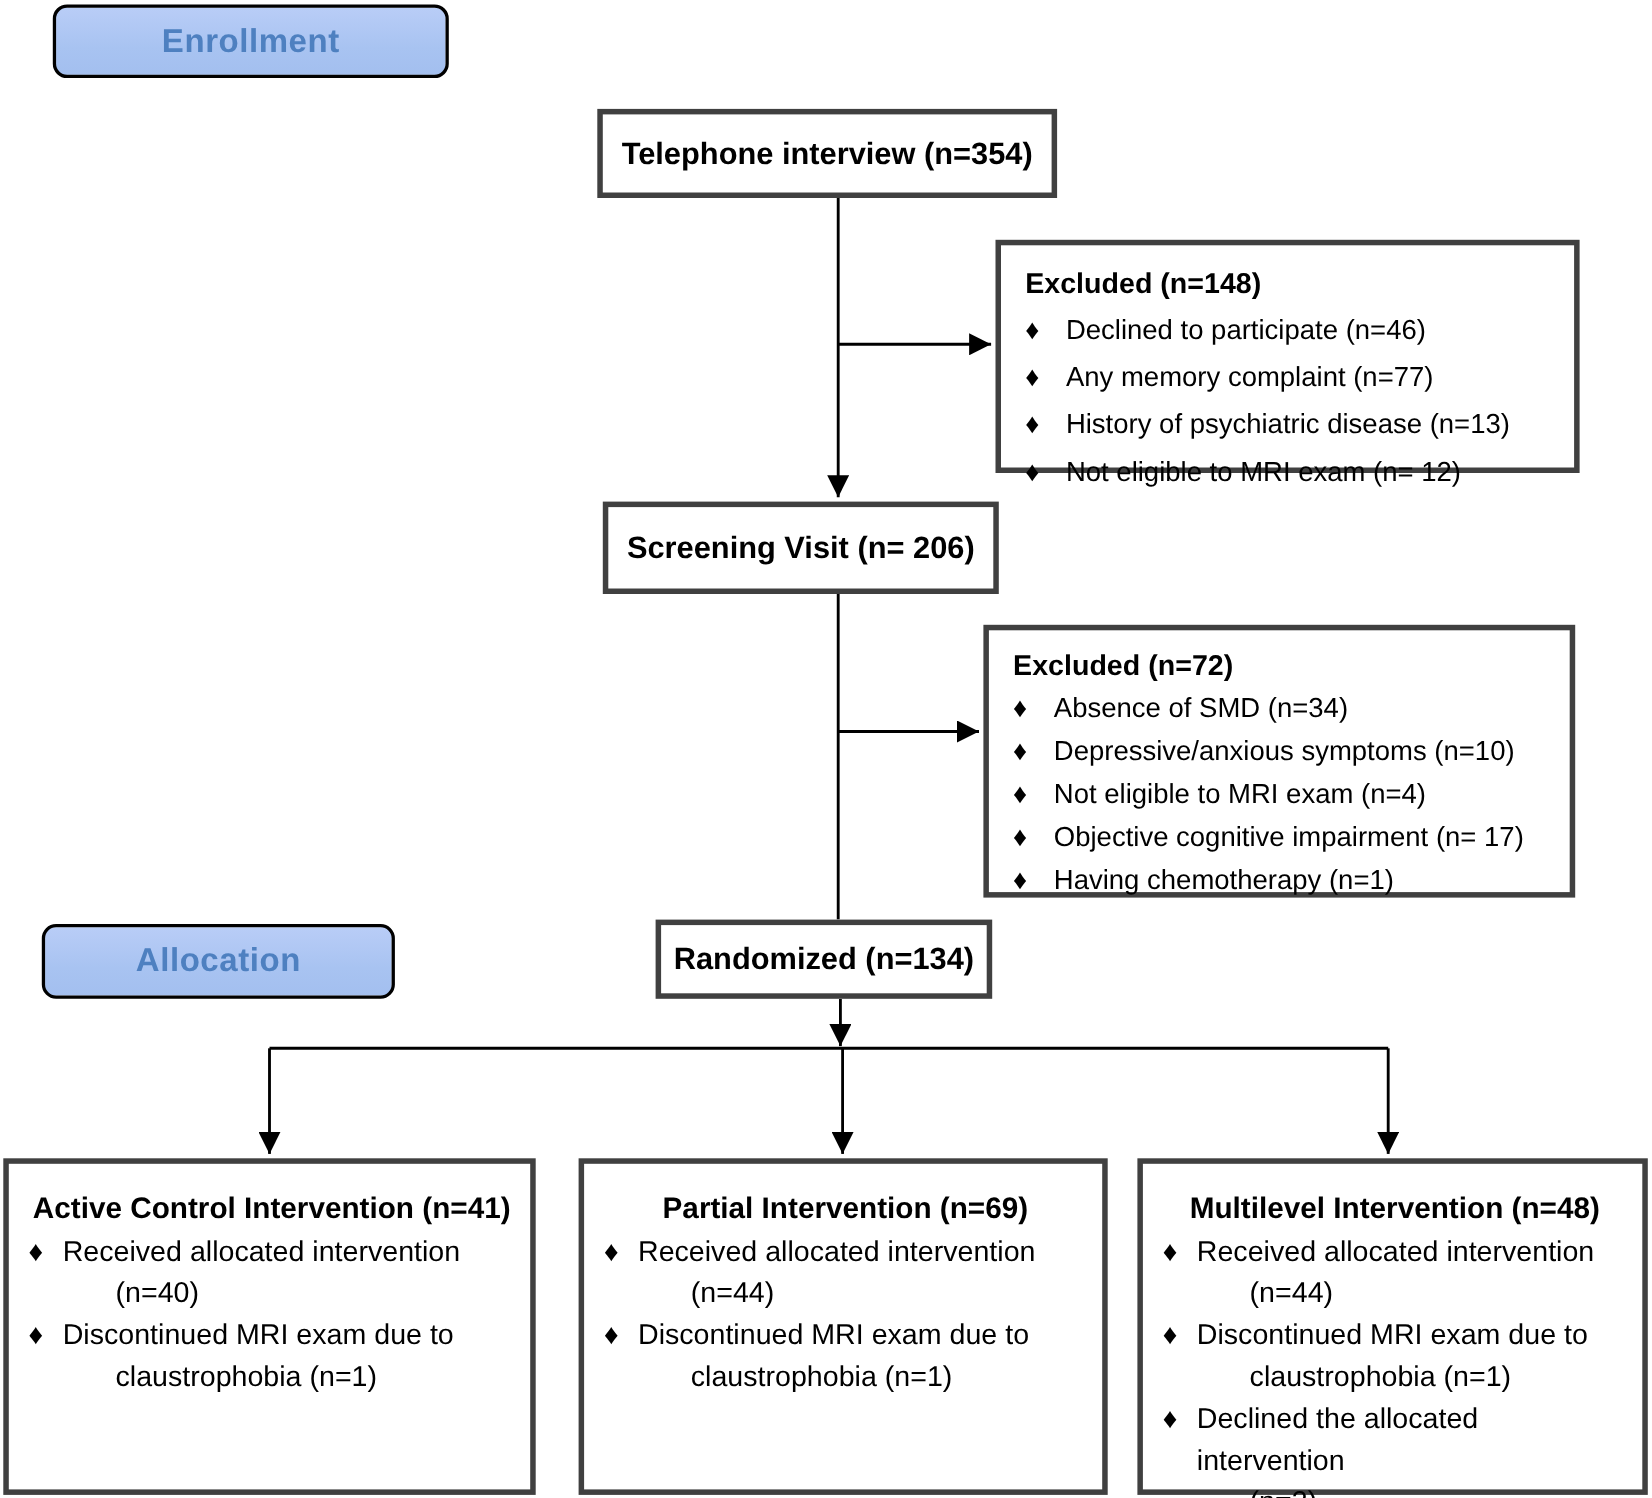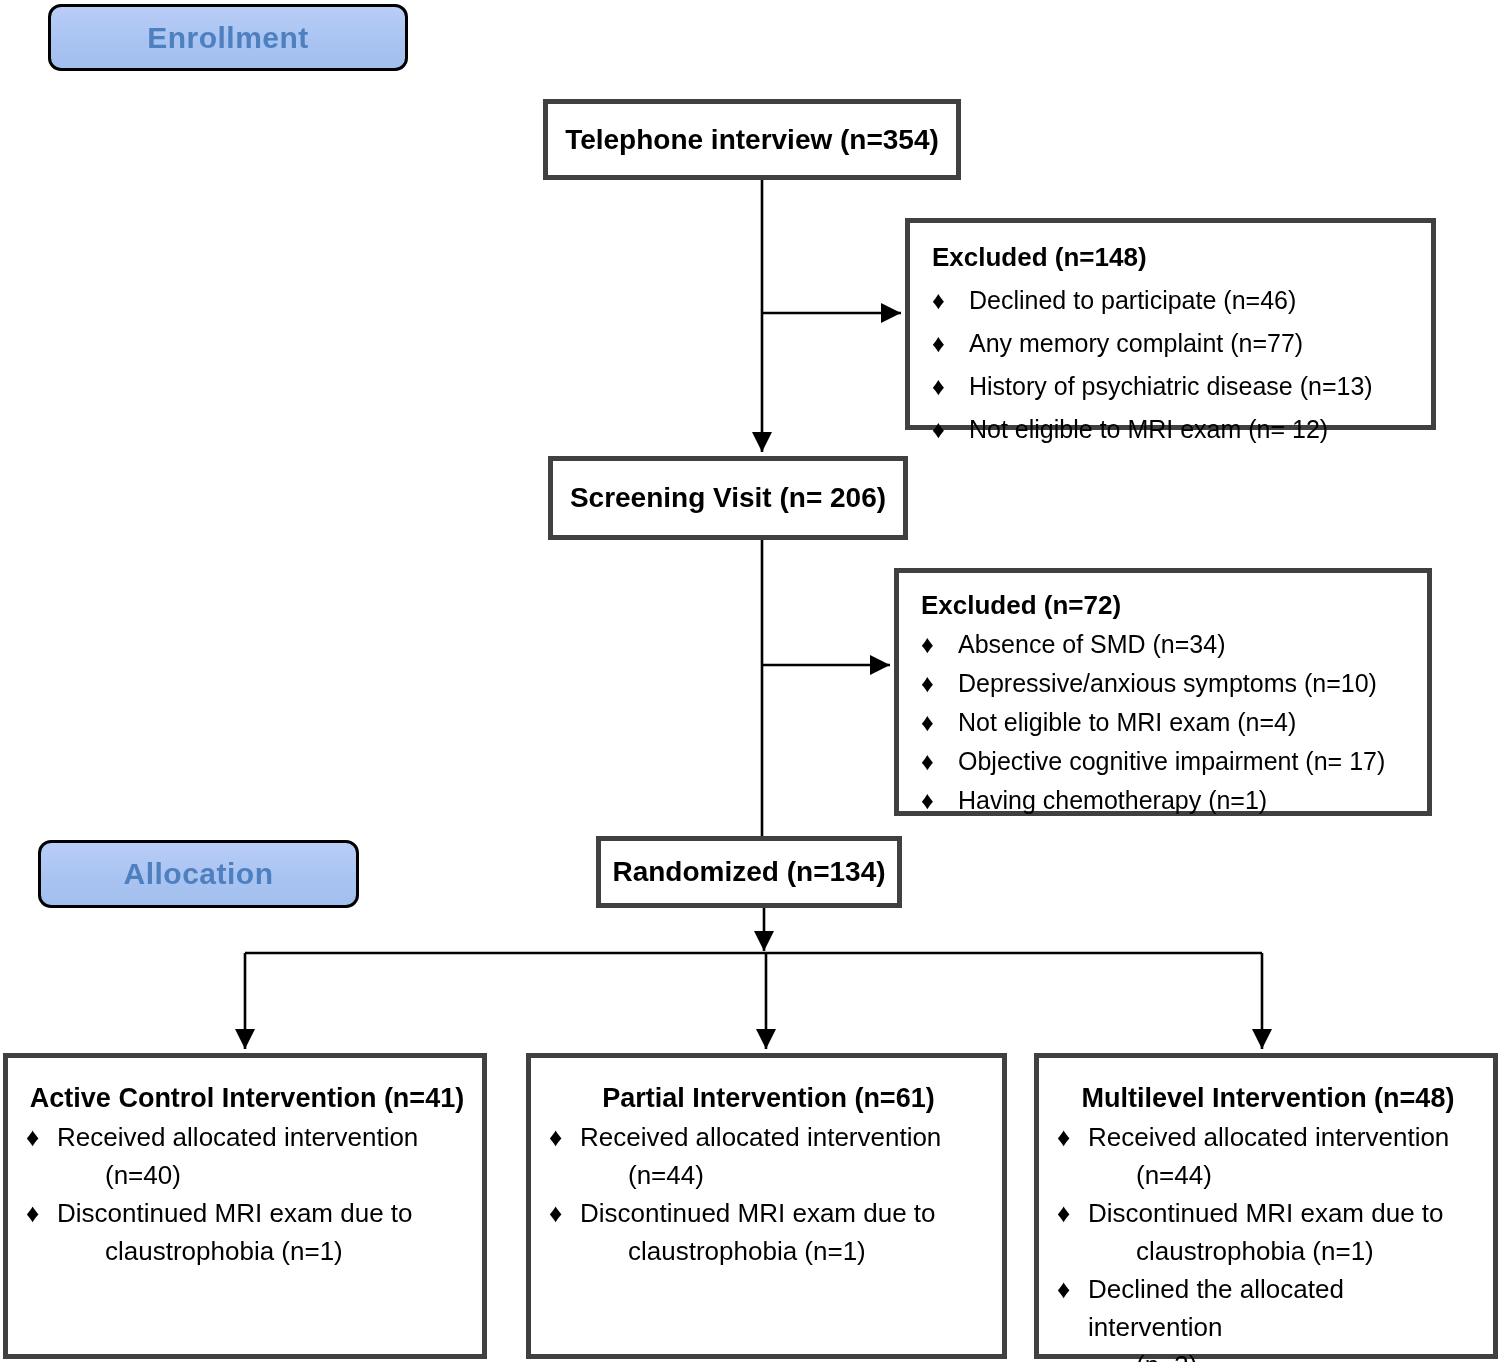--- a/index.html
+++ b/index.html
@@ -154,21 +154,21 @@
     </div>
     <div class="cont">(n=40)</div>
     <div class="brow">
       <span class="mk">♦</span>
       <span class="bt">Discontinued MRI exam due to</span>
     </div>
     <div class="cont">claustrophobia (n=1)</div>
   </div>
 
   <div class="box gbox" id="box-group2">
-    <div class="g-title">Partial Intervention (n=61)</div>
+    <div class="g-title">Partial Intervention (n=69)</div>
     <div class="brow">
       <span class="mk">♦</span>
       <span class="bt">Received allocated intervention</span>
     </div>
     <div class="cont">(n=44)</div>
     <div class="brow">
       <span class="mk">♦</span>
       <span class="bt">Discontinued MRI exam due to</span>
     </div>
     <div class="cont">claustrophobia (n=1)</div>

